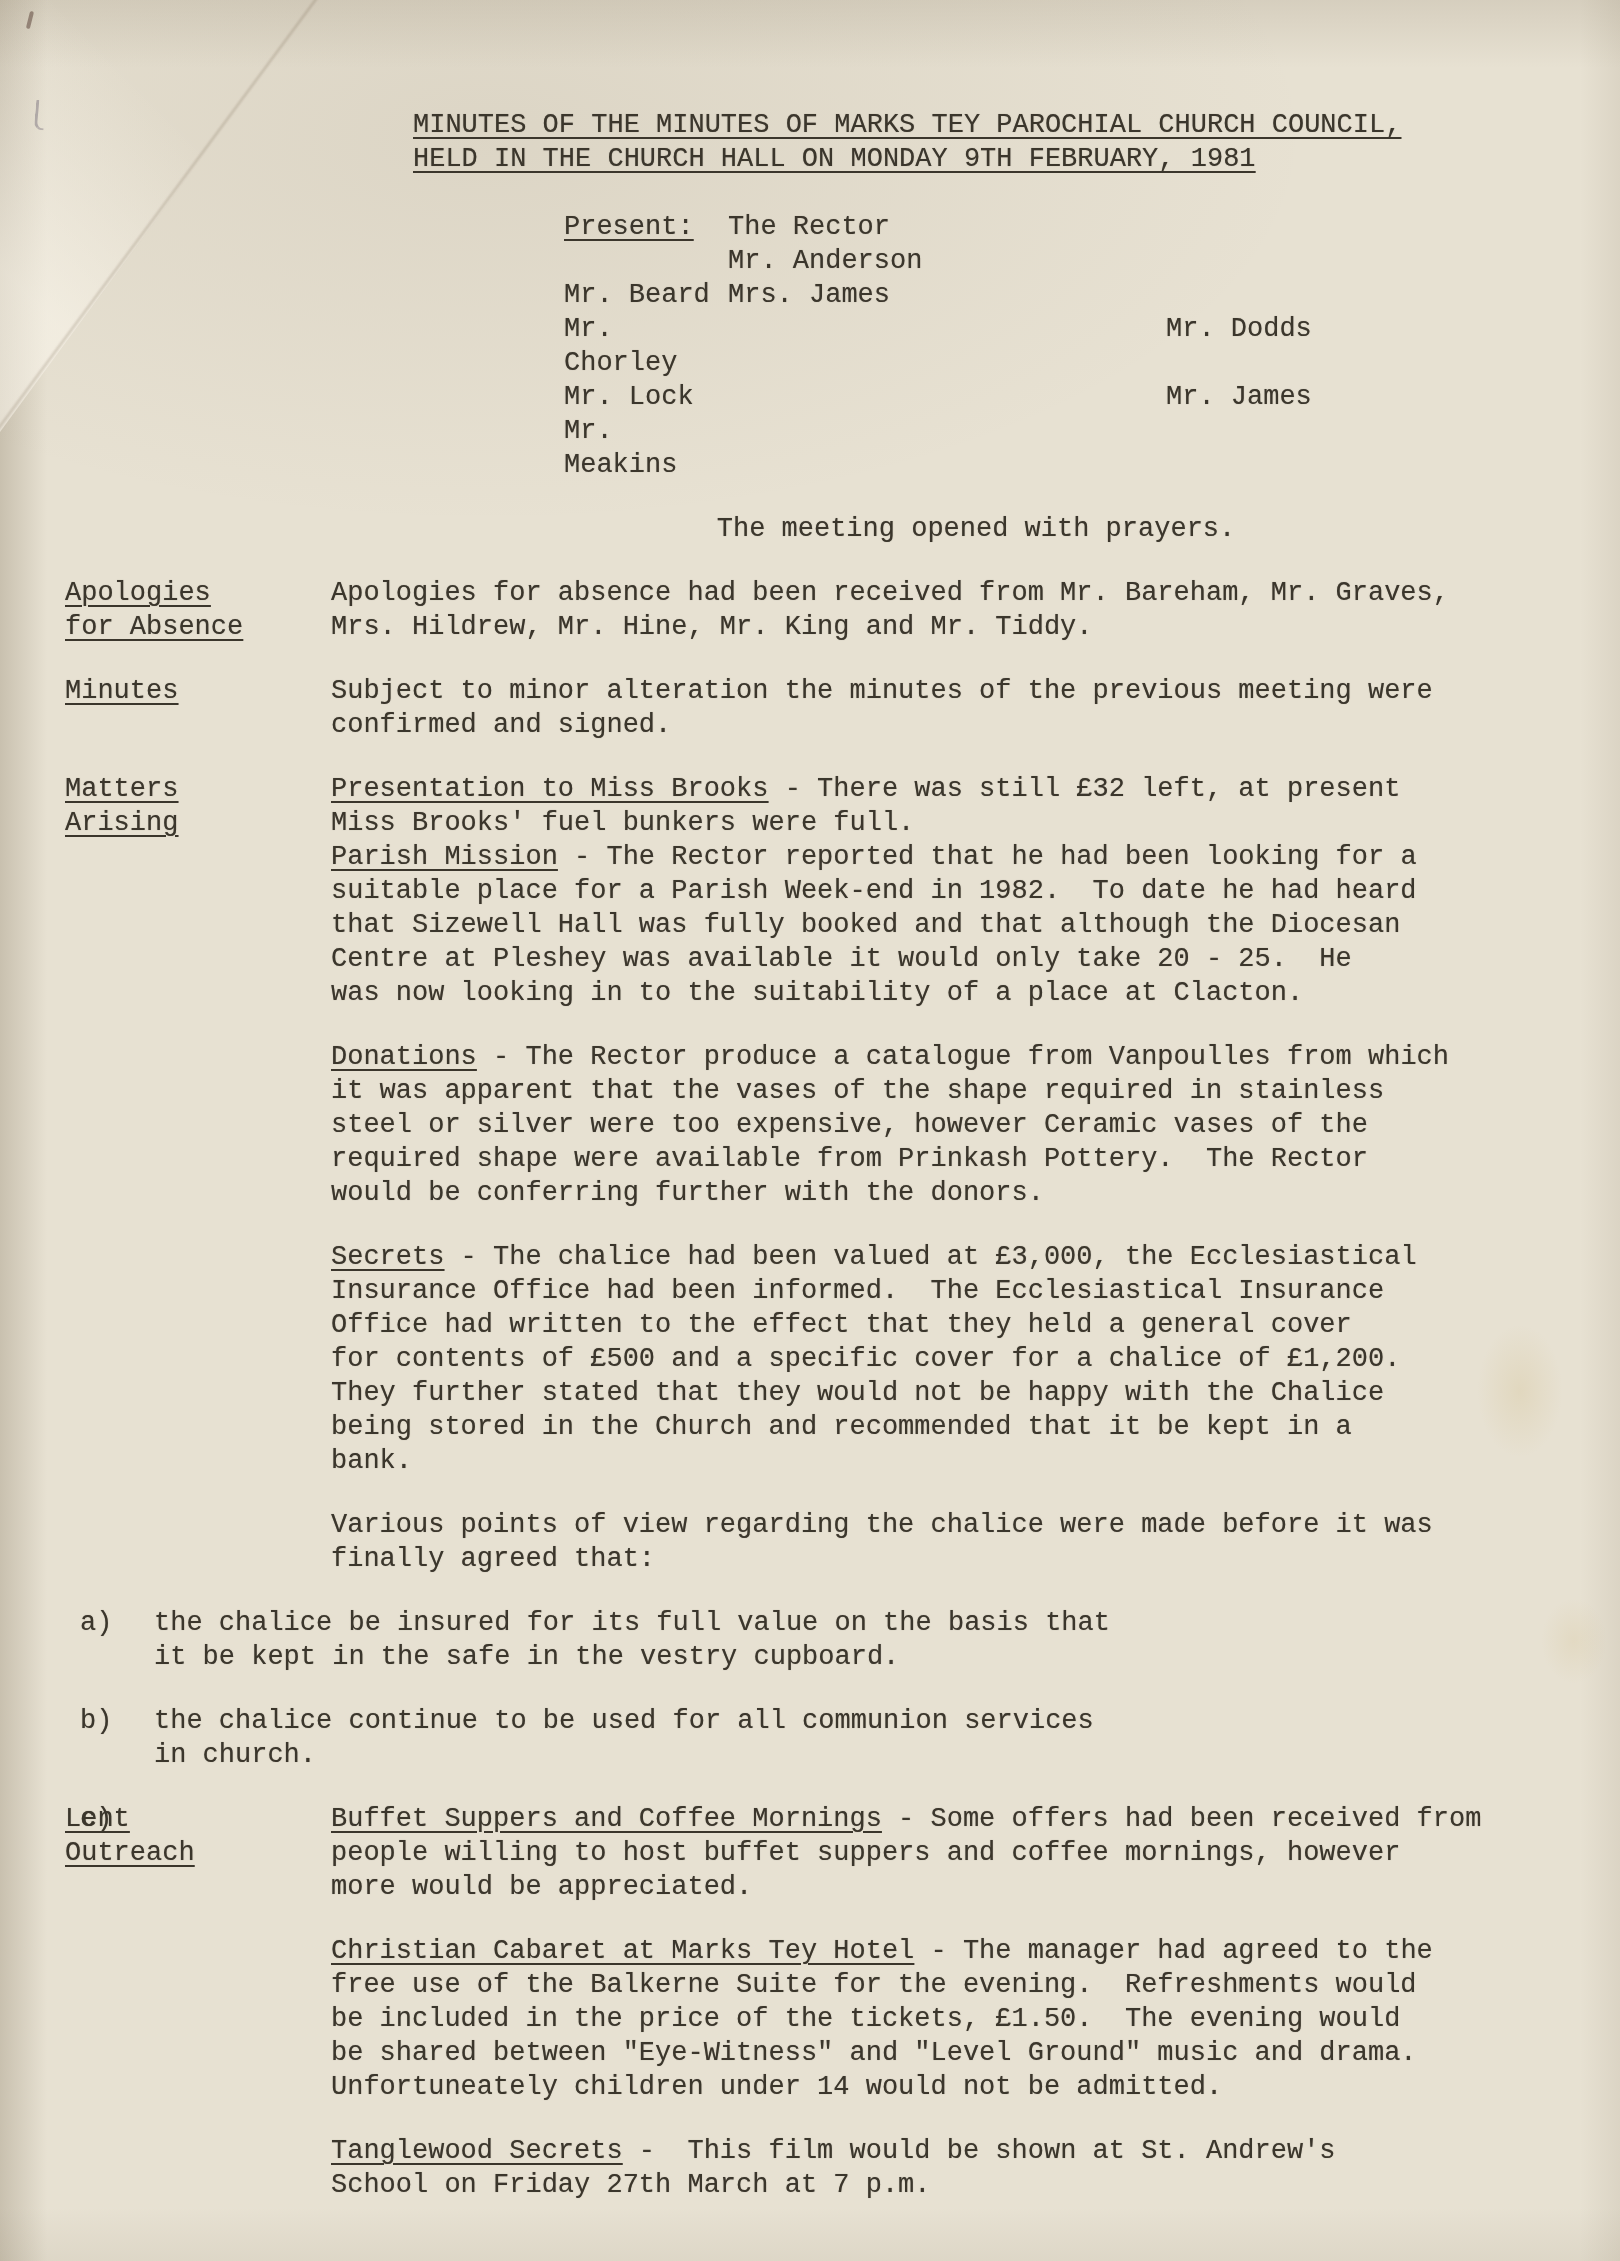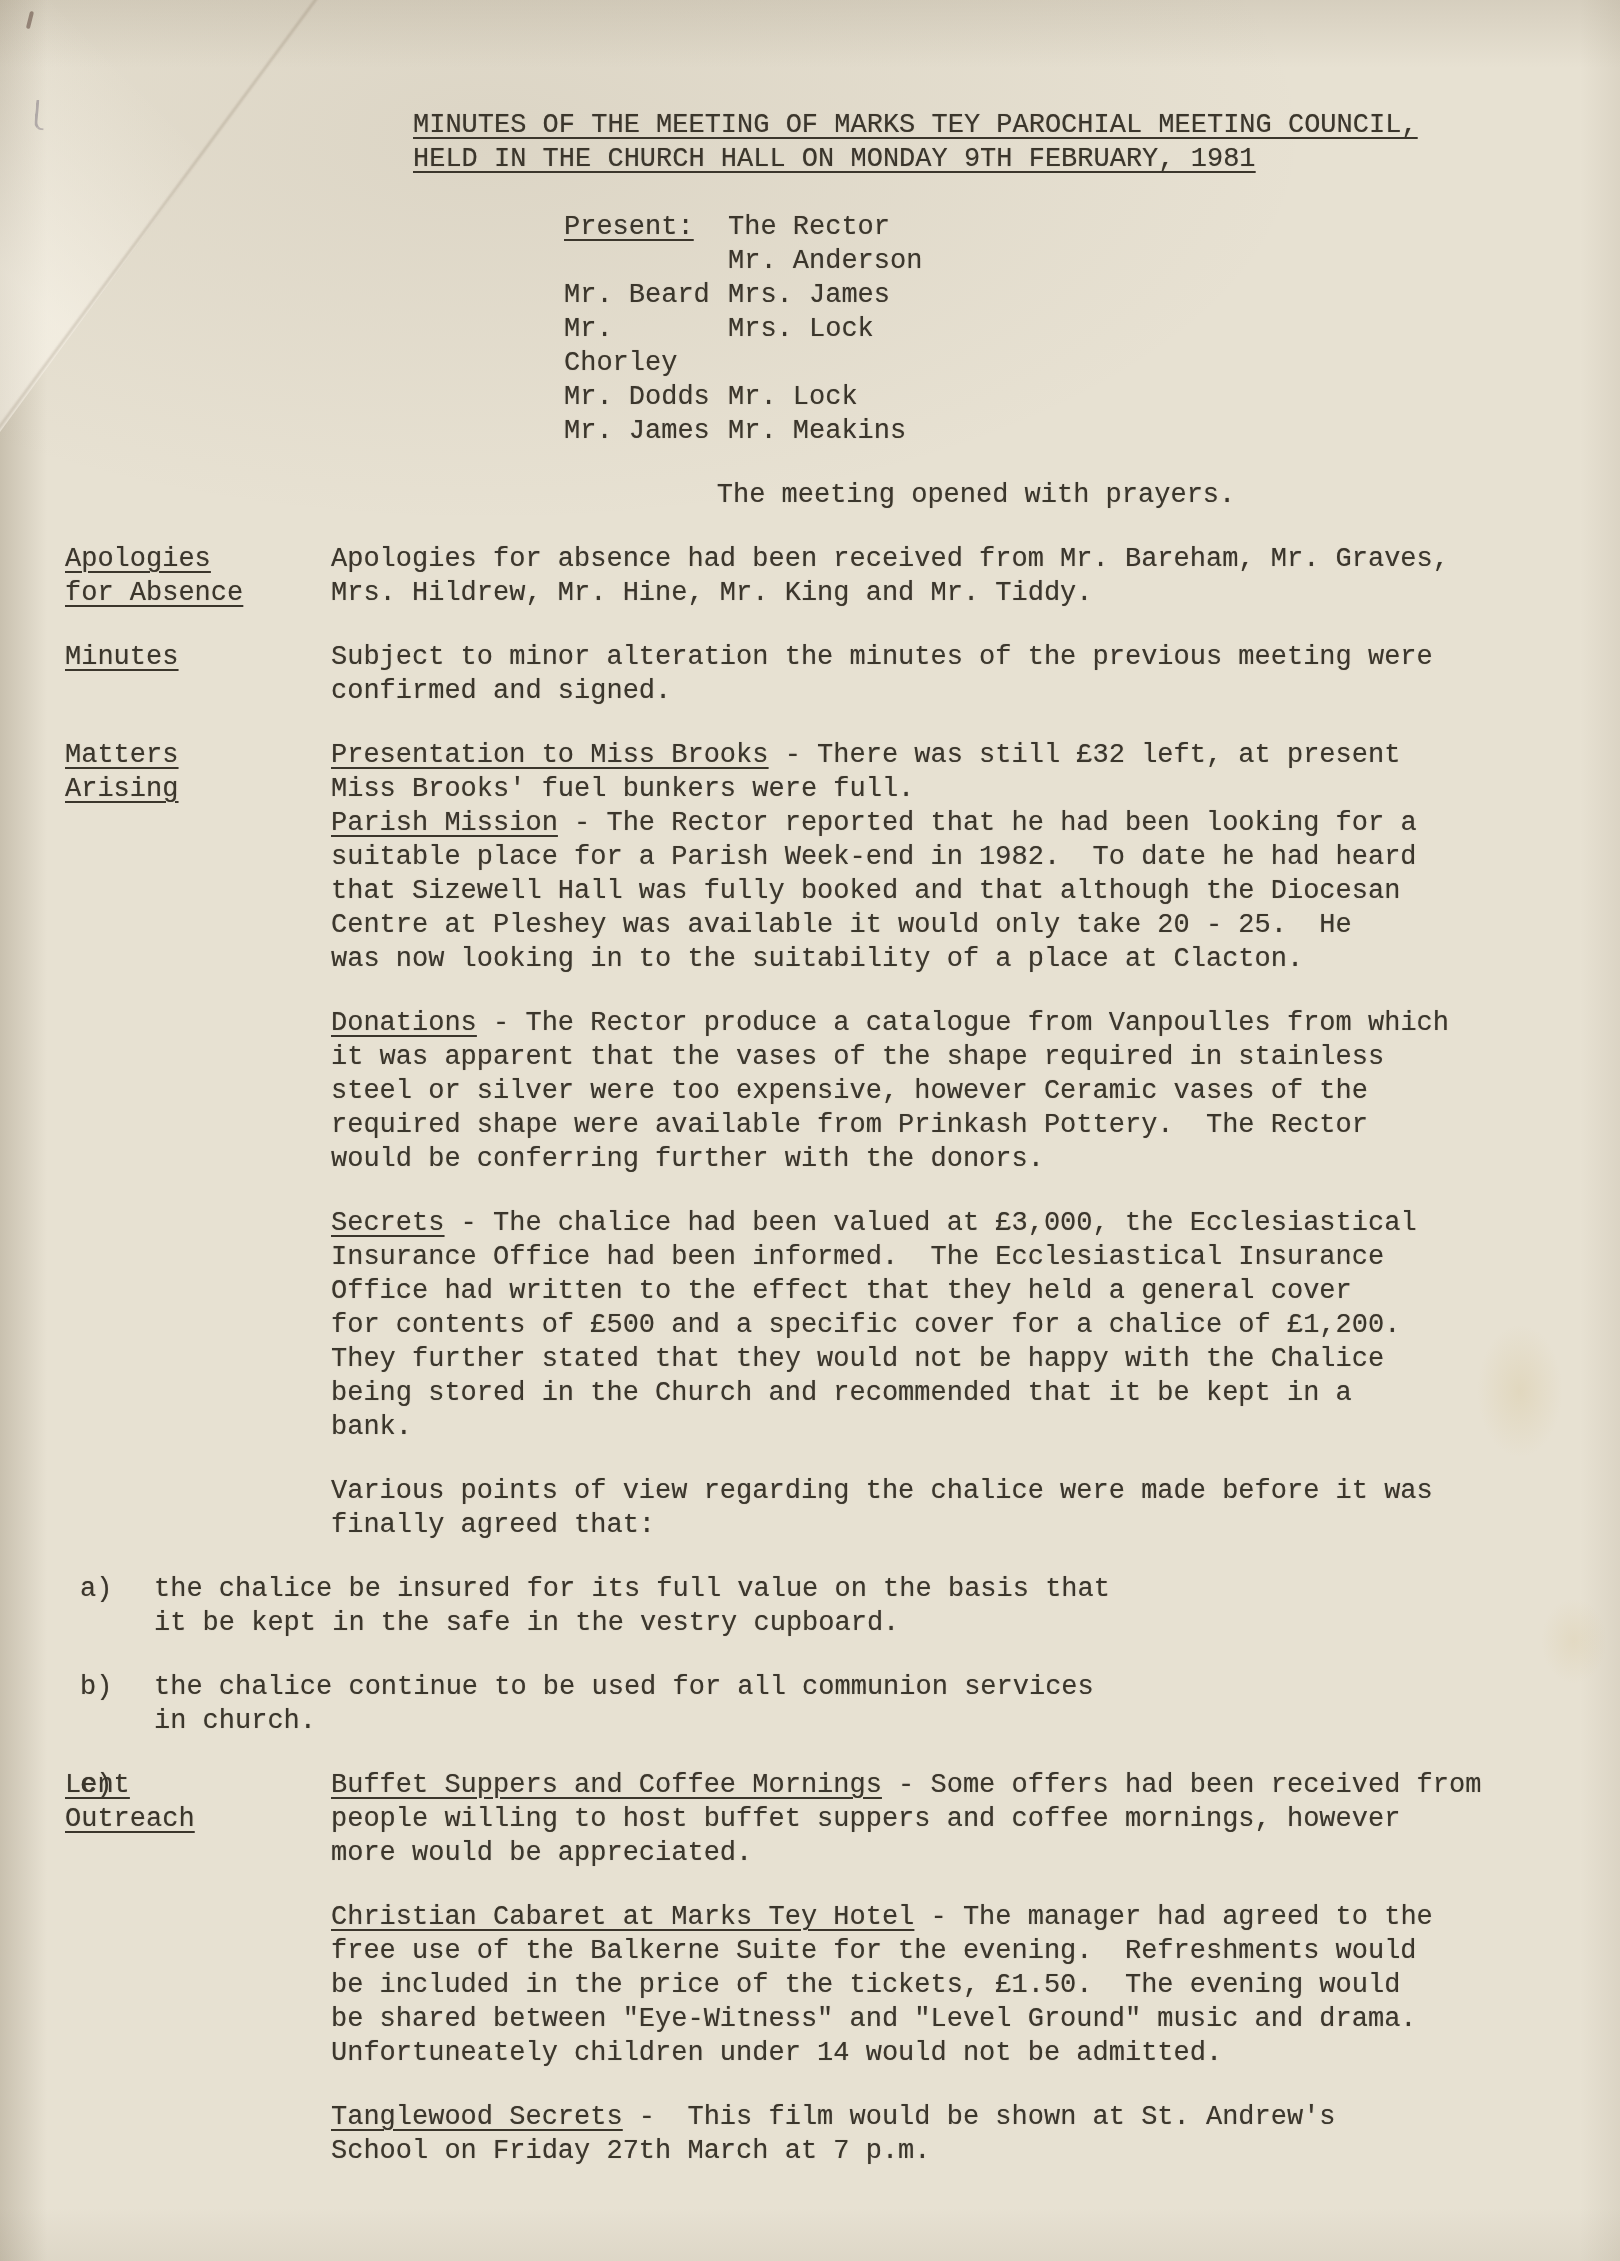--- a/index.html
+++ b/index.html
@@ -83,36 +83,35 @@
 <body>
 
 <div class="page">
 
   <div class="corner-fold"></div>
   <div class="crease-line"></div>
   <div class="mark-1"></div>
   <div class="mark-2"></div>
 
   <header class="title">
-    <div class="u">MINUTES OF THE MEETING OF MARKS TEY PAROCHIAL MEETING COUNCIL,</div>
+    <div class="u">MINUTES OF THE MINUTES OF MARKS TEY PAROCHIAL CHURCH COUNCIL,</div>
     <div class="u">HELD IN THE CHURCH HALL ON MONDAY 9TH FEBRUARY, 1981</div>
   </header>
 
   <div class="present">
     <span class="pcell u">Present:</span>
       <span class="pcell">The Rector</span>
       <span class="pcell"></span>
     <span class="pcell"></span>
       <span class="pcell">Mr. Anderson</span>
     <span class="pcell"></span>
       <span class="pcell">Mr. Beard</span>
       <span class="pcell">Mrs. James</span>
     <span class="pcell"></span>
       <span class="pcell">Mr. Chorley</span>
-      <span class="pcell">Mrs. Lock</span>
     <span class="pcell"></span>
       <span class="pcell">Mr. Dodds</span>
       <span class="pcell">Mr. Lock</span>
     <span class="pcell"></span>
       <span class="pcell">Mr. James</span>
       <span class="pcell">Mr. Meakins</span>
   </div>
 
   <p class="opening">The meeting opened with prayers.</p>
 

